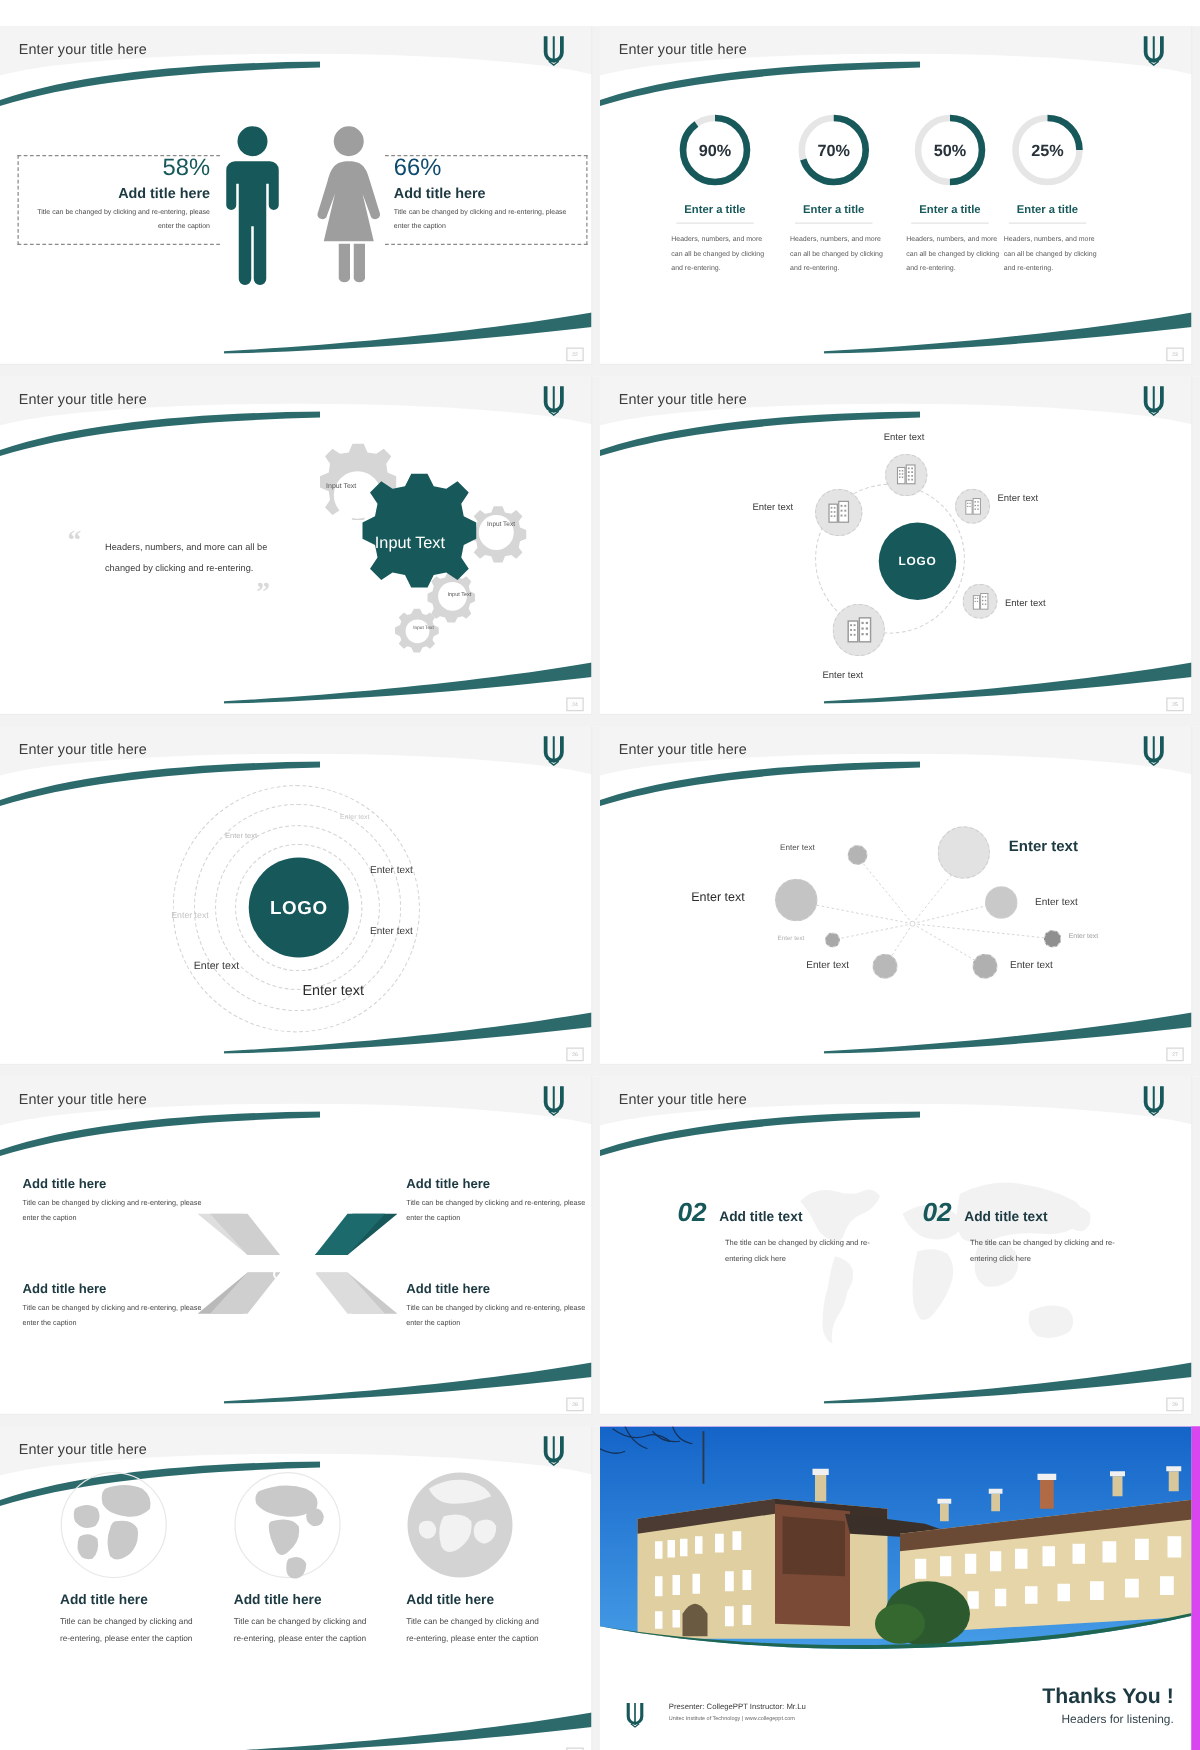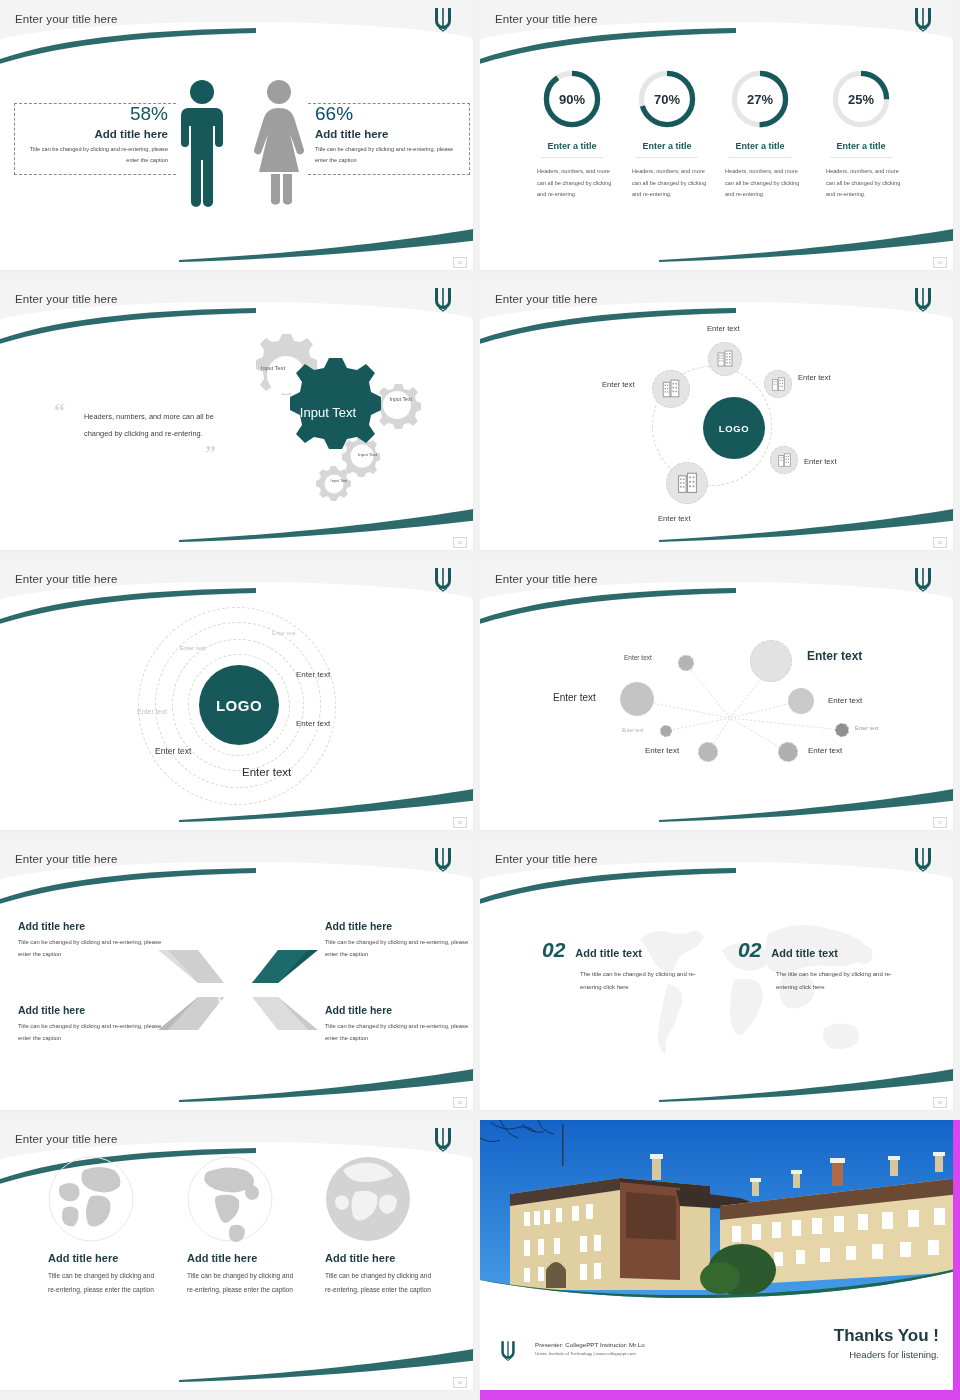--- a/index.html
+++ b/index.html
@@ -6,21 +6,21 @@
   html,body { background:#ffffff; }
   body {
     width:960px; height:1400px;
     font-family:"Liberation Sans", sans-serif;
     color:#2b2b2b;
     overflow:hidden;
   }
   .grid { display:grid; grid-template-columns:480px 480px; grid-template-rows:repeat(5,280px); width:960px; height:1400px; }
 
   
-  .slide { position:relative; width:480px; height:280px; background:#f2f2f2; overflow:hidden; }
+  .slide { position:relative; width:480px; height:280px; background:#f2f2f2; overflow:hidden;margin-top:21px; }
   .card { position:absolute; left:0; top:0; width:473px; height:270px; background:#f4f4f4; overflow:hidden;
           box-shadow:0 0 0 1px rgba(0,0,0,.02); }
   .card .white {
     position:absolute; left:-14px; top:22px; width:505px; height:256px; background:#ffffff;
     border-radius:50% 50% 0 0 / 26px 26px 0 0;
   }
   .swoosh-top {
     position:absolute; left:-24px; top:28px; width:280px; height:42px; overflow:hidden; pointer-events:none;
   }
   .swoosh-top svg, .swoosh-bot svg { display:block; }
@@ -203,27 +203,27 @@
       <div class="dtitle">Enter a title</div>
       <div class="dbody">Headers, numbers, and more can all be changed by clicking and re-entering.</div>
     </div>
 
     <div class="donut-col" style="left:232px;">
       <div class="ring">
         <svg width="62" height="62" viewBox="0 0 40 40">
           <circle cx="20" cy="20" r="16.5" fill="none" stroke="#e6e6e6" stroke-width="3.4"></circle>
           <circle cx="20" cy="20" r="16.5" fill="none" stroke="#17585a" stroke-width="3.4" stroke-dasharray="51.8 145.2" transform="rotate(-90 20 20)"></circle>
         </svg>
-        <div class="val">27%</div>
+        <div class="val">50%</div>
       </div>
       <div class="dtitle">Enter a title</div>
       <div class="dbody">Headers, numbers, and more can all be changed by clicking and re-entering.</div>
     </div>
 
-    <div class="donut-col" style="left:333px;">
+    <div class="donut-col" style="left:310px;">
       <div class="ring">
         <svg width="62" height="62" viewBox="0 0 40 40">
           <circle cx="20" cy="20" r="16.5" fill="none" stroke="#e6e6e6" stroke-width="3.4"></circle>
           <circle cx="20" cy="20" r="16.5" fill="none" stroke="#17585a" stroke-width="3.4" stroke-dasharray="25.9 171.1" transform="rotate(-90 20 20)"></circle>
         </svg>
         <div class="val">25%</div>
       </div>
       <div class="dtitle">Enter a title</div>
       <div class="dbody">Headers, numbers, and more can all be changed by clicking and re-entering.</div>
     </div>

